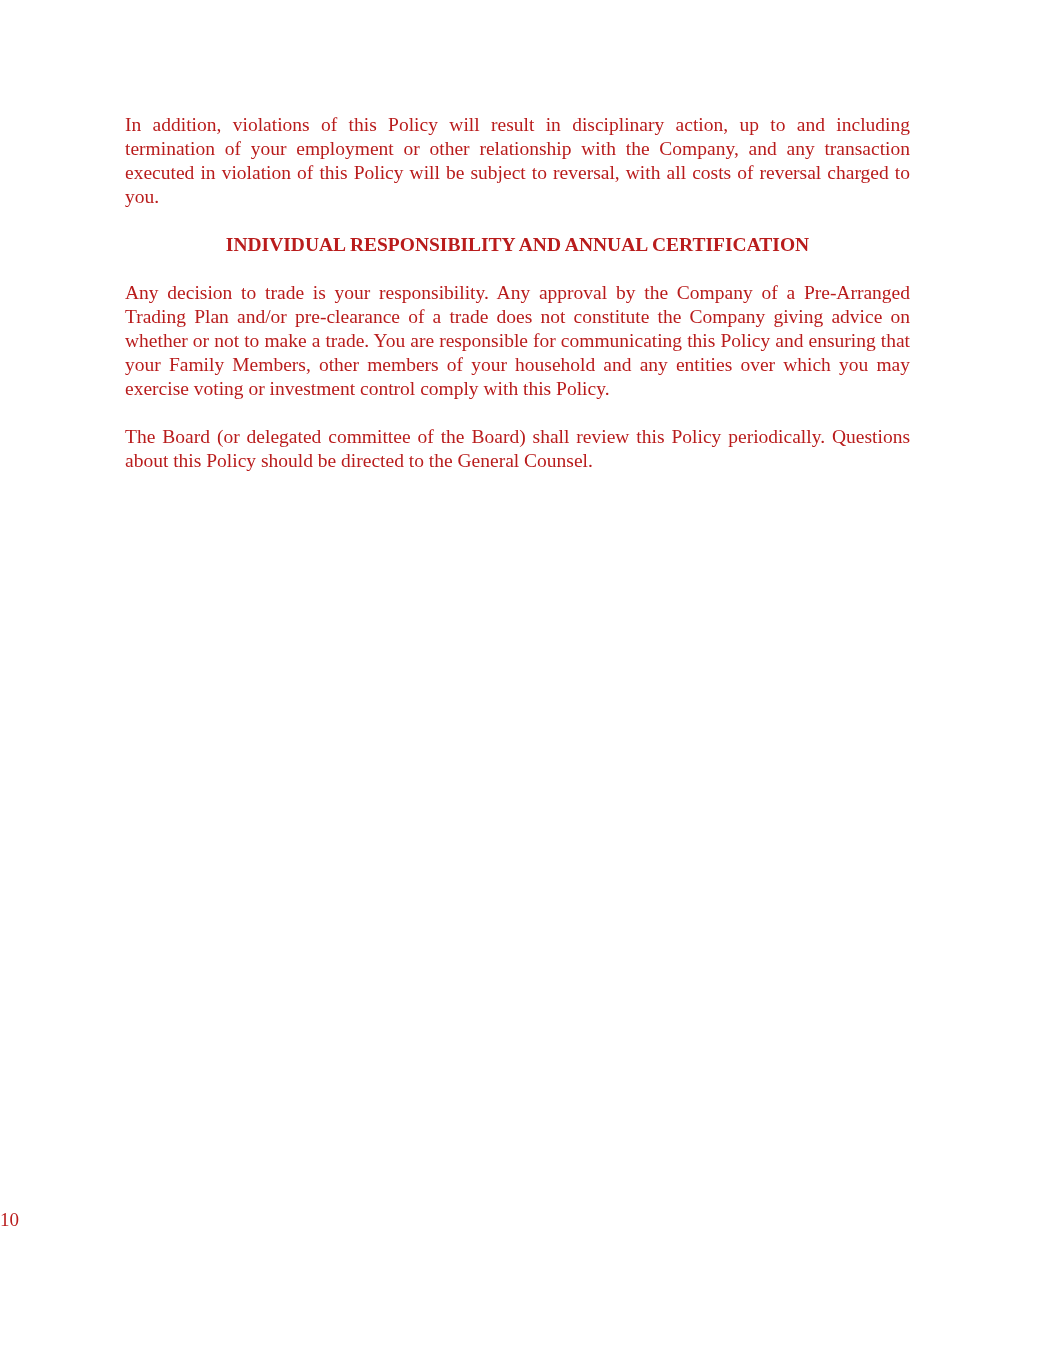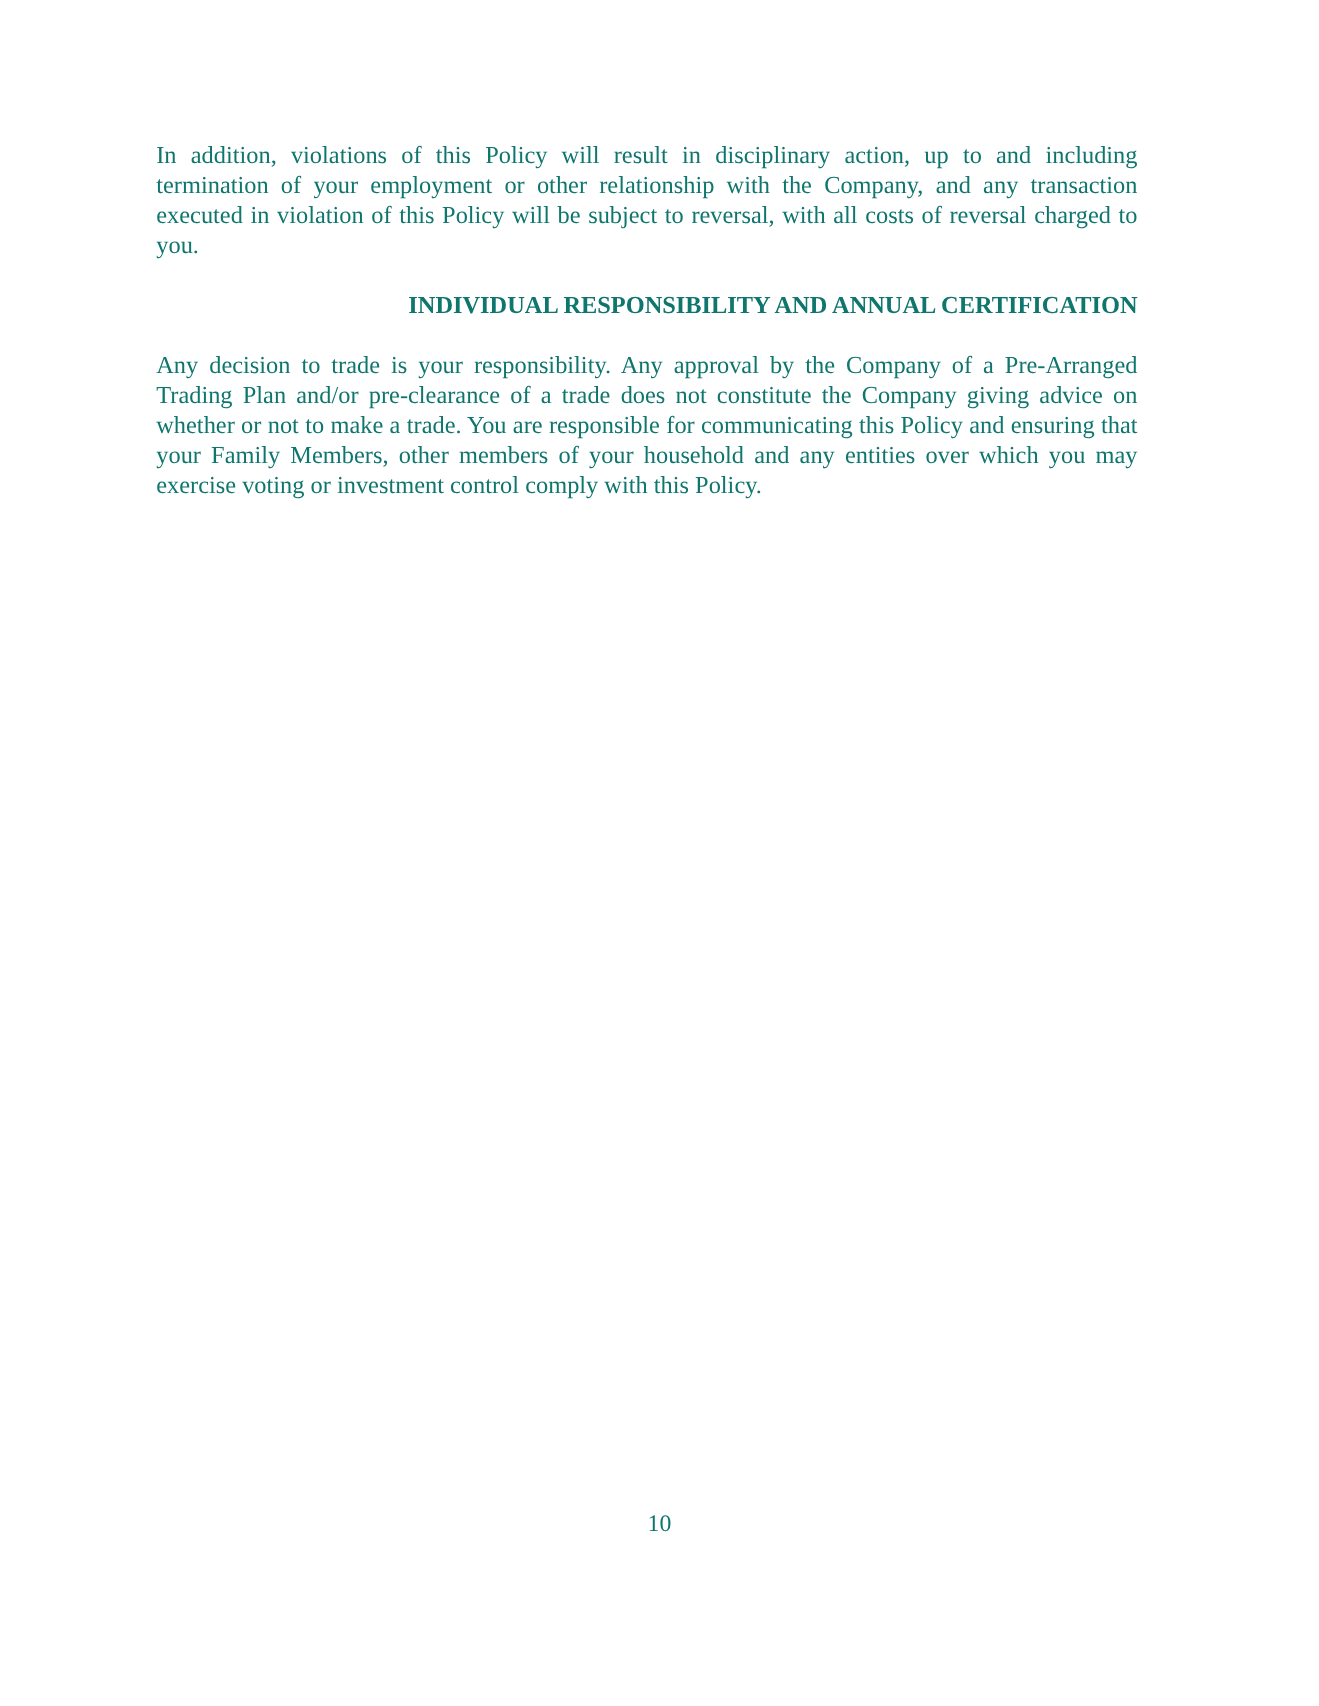--- a/index.html
+++ b/index.html
@@ -6,62 +6,63 @@
     margin: 0;
     padding: 0;
     background: #ffffff;
   }
   .page {
     position: relative;
     width: 1055px;
     height: 1330px;
     background: #ffffff;
     font-family: "Liberation Serif", "DejaVu Serif", serif;
-    color: #0f766e;
+    color: #b91c1c;
     box-sizing: border-box;
     padding: 113px 145px 0 125px;
     overflow: hidden;
   }
   .content {
     width: 785px;
   }
   .para {
     font-size: 19.5px;
     line-height: 24px;
     text-align: justify;
     margin: 0 0 24px 0;
   }
   .heading {
     font-size: 19.5px;
     line-height: 24px;
     font-weight: bold;
-    text-align: right;
+    text-align: center;
     margin: 0 0 24px 0;
   }
   .page-number {
     position: absolute;
     left: 0;
     bottom: 98px;
     width: 100%;
-    text-align: center;
+    text-align: left;
     font-size: 19px;
     line-height: 24px;
   }
 </style>
 </head>
 <body>
 
 <div class="page">
   <div class="content">
 
     <p class="para">In addition, violations of this Policy will result in disciplinary action, up to and including termination of your employment or other relationship with the Company, and any transaction executed in violation of this Policy will be subject to reversal, with all costs of reversal charged to you.</p>
 
     <h2 class="heading">INDIVIDUAL RESPONSIBILITY AND ANNUAL CERTIFICATION</h2>
 
     <p class="para">Any decision to trade is your responsibility. Any approval by the Company of a Pre-Arranged Trading Plan and/or pre-clearance of a trade does not constitute the Company giving advice on whether or not to make a trade. You are responsible for communicating this Policy and ensuring that your Family Members, other members of your household and any entities over which you may exercise voting or investment control comply with this Policy.</p>
 
 
 
+    <p class="para">The Board (or delegated committee of the Board) shall review this Policy periodically. Questions about this Policy should be directed to the General Counsel.</p>
 
   </div>
 
   <div class="page-number">10</div>
 </div>
 
 </body></html>

